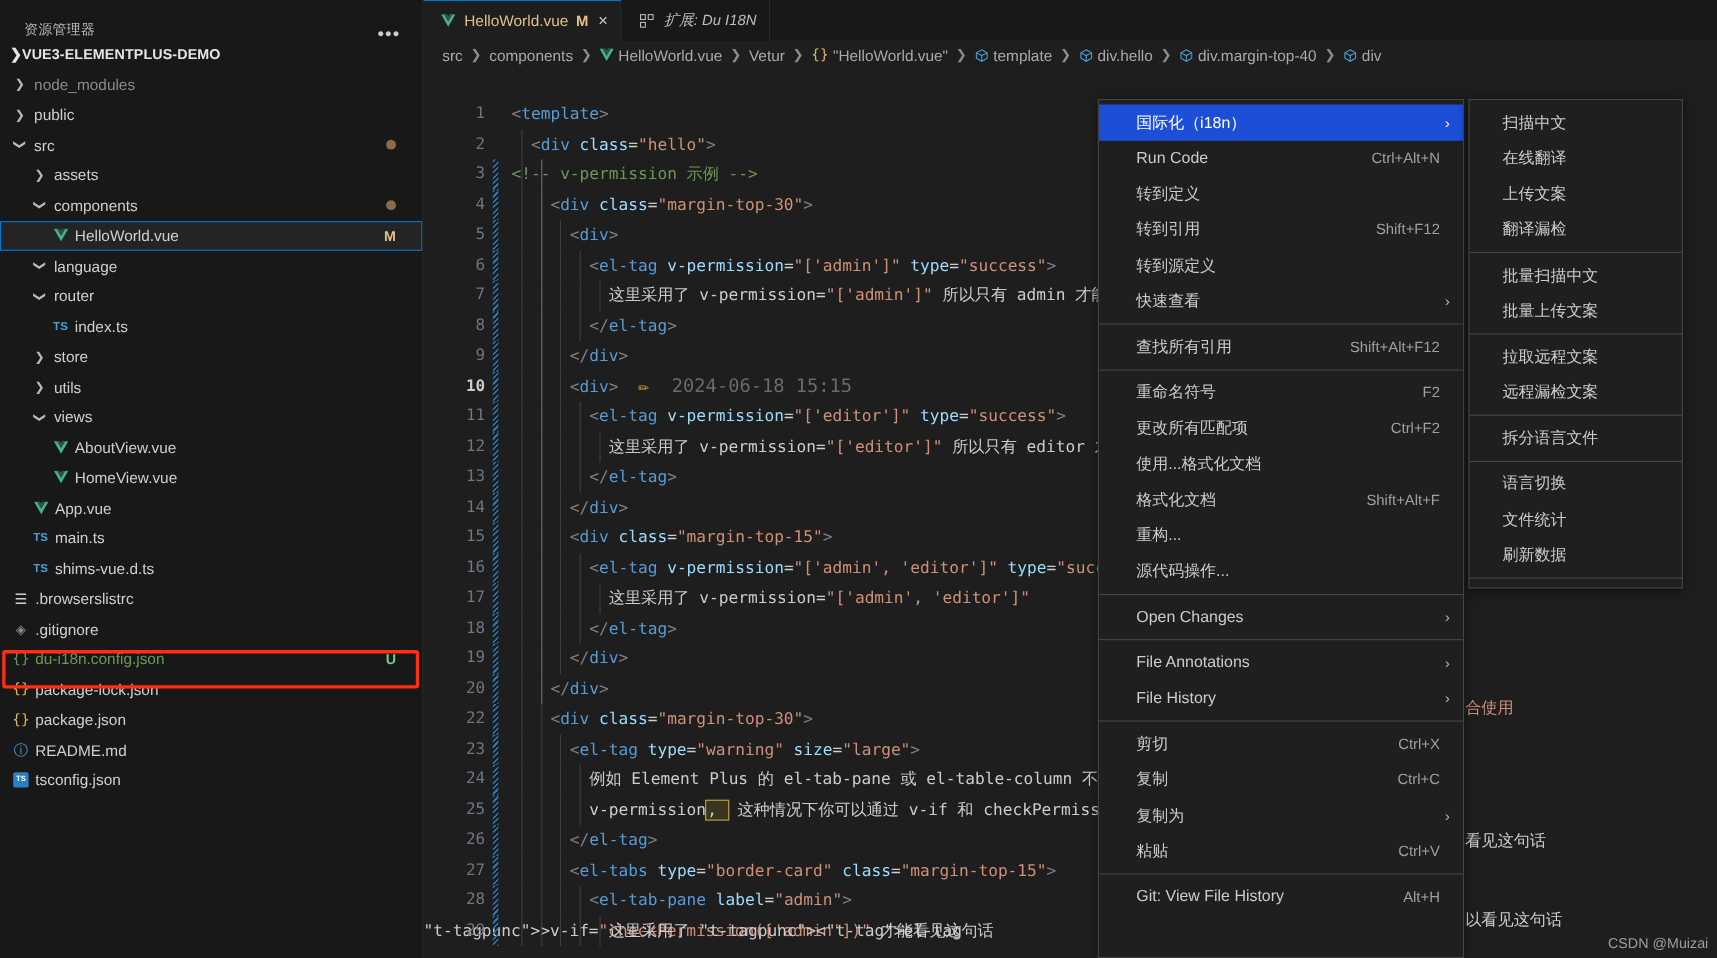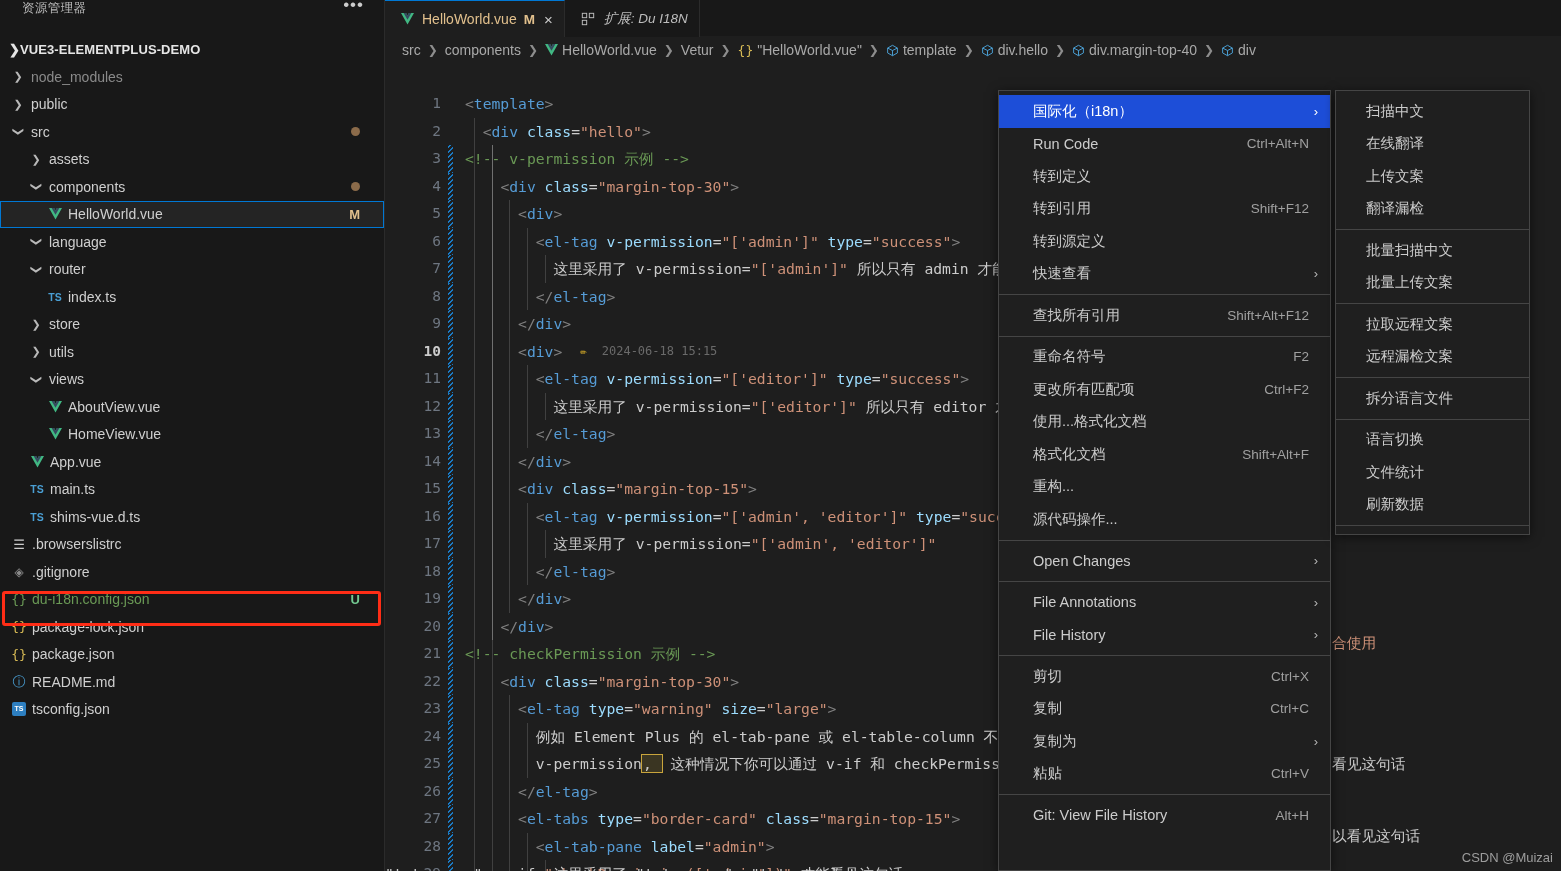--- a/index.html
+++ b/index.html
@@ -18,21 +18,21 @@
 
   
   #sidebar {
     position: absolute; left: 0; top: 0;
     width: 385px; height: 871px;
     background: #181818;
     border-right: 1px solid #2b2b2b;
     overflow: hidden;
   }
   .sb-header {
-    display: flex; align-items: flex-start; justify-content: space-between;
+    display: flex; align-items: flex-end; justify-content: space-between;
     height: 36px; padding: 0 20px 0 22px;
   }
   .sb-title {
     font-size: 12.5px; color: #bbbbbb; letter-spacing: .4px;
   }
   .sb-dots {
     color: #cccccc; font-size: 17px; line-height: 10px; letter-spacing: 1px;
     cursor: pointer;
   }
   .sb-root {
@@ -171,21 +171,21 @@
     position: absolute; left: 63px; top: 0;
     width: 5px; height: 27.5px;
     background: repeating-linear-gradient(-45deg,
       #1a7ac4 0px, #1a7ac4 1.4px, transparent 1.4px, transparent 3.5px);
   }
   .indent-guide {
     position: absolute; top: 0; width: 1px; height: 27.5px;
     background: #404040;
   }
   .indent-guide.active { background: #707070; }
-  .blame-inline { color: #6a6a6a; font-size: 12px; }
+  .blame-inline { color: #6a6a6a; font-size: 17px; }
   .pencil { color: #c9a227; }
   .sel-box {
     border: 1px solid #c8a43c; background: #3a3522;
     padding: 0 1px; margin: 0 -1px;
   }
 
   
   .t-tagpunc { color: #808080; }
   .t-tag     { color: #569cd6; }
   .t-attr    { color: #9cdcfe; }
@@ -544,21 +544,20 @@
         <div class="cline"><span class="ln">11</span><span class="gutter-mark"></span><span class="indent-guide" style="left:88.85px"></span><span class="indent-guide active" style="left:106.55px"></span><span class="indent-guide" style="left:124.25px"></span><span class="indent-guide" style="left:141.95px"></span><span class="ctext">        <span class="t-tagpunc">&lt;</span><span class="t-tag">el-tag</span> <span class="t-attr">v-permission</span><span class="t-eq">=</span><span class="t-str">"['editor']"</span> <span class="t-attr">type</span><span class="t-eq">=</span><span class="t-str">"success"</span><span class="t-tagpunc">&gt;</span></span></div>
         <div class="cline"><span class="ln">12</span><span class="gutter-mark"></span><span class="indent-guide" style="left:88.85px"></span><span class="indent-guide active" style="left:106.55px"></span><span class="indent-guide" style="left:124.25px"></span><span class="indent-guide" style="left:141.95px"></span><span class="indent-guide" style="left:159.65px"></span><span class="ctext">          <span class="t-txt">这里采用了 v-permission=<span class="t-str">"['editor']"</span> 所以只有 editor 才能看见这句话</span></span></div>
         <div class="cline"><span class="ln">13</span><span class="gutter-mark"></span><span class="indent-guide" style="left:88.85px"></span><span class="indent-guide active" style="left:106.55px"></span><span class="indent-guide" style="left:124.25px"></span><span class="indent-guide" style="left:141.95px"></span><span class="ctext">        <span class="t-tagpunc">&lt;/</span><span class="t-tag">el-tag</span><span class="t-tagpunc">&gt;</span></span></div>
         <div class="cline"><span class="ln">14</span><span class="gutter-mark"></span><span class="indent-guide" style="left:88.85px"></span><span class="indent-guide active" style="left:106.55px"></span><span class="indent-guide" style="left:124.25px"></span><span class="ctext">      <span class="t-tagpunc">&lt;/</span><span class="t-tag">div</span><span class="t-tagpunc">&gt;</span></span></div>
         <div class="cline"><span class="ln">15</span><span class="gutter-mark"></span><span class="indent-guide" style="left:88.85px"></span><span class="indent-guide active" style="left:106.55px"></span><span class="indent-guide" style="left:124.25px"></span><span class="ctext">      <span class="t-tagpunc">&lt;</span><span class="t-tag">div</span> <span class="t-attr">class</span><span class="t-eq">=</span><span class="t-str">"margin-top-15"</span><span class="t-tagpunc">&gt;</span></span></div>
         <div class="cline"><span class="ln">16</span><span class="gutter-mark"></span><span class="indent-guide" style="left:88.85px"></span><span class="indent-guide active" style="left:106.55px"></span><span class="indent-guide" style="left:124.25px"></span><span class="indent-guide" style="left:141.95px"></span><span class="ctext">        <span class="t-tagpunc">&lt;</span><span class="t-tag">el-tag</span> <span class="t-attr">v-permission</span><span class="t-eq">=</span><span class="t-str">"['admin', 'editor']"</span> <span class="t-attr">type</span><span class="t-eq">=</span><span class="t-str">"success"</span><span class="t-tagpunc">&gt;</span></span></div>
         <div class="cline"><span class="ln">17</span><span class="gutter-mark"></span><span class="indent-guide" style="left:88.85px"></span><span class="indent-guide active" style="left:106.55px"></span><span class="indent-guide" style="left:124.25px"></span><span class="indent-guide" style="left:141.95px"></span><span class="indent-guide" style="left:159.65px"></span><span class="ctext">          <span class="t-txt">这里采用了 v-permission=<span class="t-str">"['admin', 'editor']"</span></span></span></div>
         <div class="cline"><span class="ln">18</span><span class="gutter-mark"></span><span class="indent-guide" style="left:88.85px"></span><span class="indent-guide active" style="left:106.55px"></span><span class="indent-guide" style="left:124.25px"></span><span class="indent-guide" style="left:141.95px"></span><span class="ctext">        <span class="t-tagpunc">&lt;/</span><span class="t-tag">el-tag</span><span class="t-tagpunc">&gt;</span></span></div>
         <div class="cline"><span class="ln">19</span><span class="gutter-mark"></span><span class="indent-guide" style="left:88.85px"></span><span class="indent-guide active" style="left:106.55px"></span><span class="indent-guide" style="left:124.25px"></span><span class="ctext">      <span class="t-tagpunc">&lt;/</span><span class="t-tag">div</span><span class="t-tagpunc">&gt;</span></span></div>
         <div class="cline"><span class="ln">20</span><span class="gutter-mark"></span><span class="indent-guide" style="left:88.85px"></span><span class="indent-guide active" style="left:106.55px"></span><span class="ctext">    <span class="t-tagpunc">&lt;/</span><span class="t-tag">div</span><span class="t-tagpunc">&gt;</span></span></div>
-        <div class="cline"><span class="ln">21</span><span class="gutter-mark"></span><span class="indent-guide" style="left:88.85px"></span><span class="indent-guide" style="left:106.55px"></span><span class="ctext"><span class="t-cmt">&lt;!-- checkPermission 示例 --&gt;</span></span></div>
         <div class="cline"><span class="ln">22</span><span class="gutter-mark"></span><span class="indent-guide" style="left:88.85px"></span><span class="indent-guide" style="left:106.55px"></span><span class="ctext">    <span class="t-tagpunc">&lt;</span><span class="t-tag">div</span> <span class="t-attr">class</span><span class="t-eq">=</span><span class="t-str">"margin-top-30"</span><span class="t-tagpunc">&gt;</span></span></div>
         <div class="cline"><span class="ln">23</span><span class="gutter-mark"></span><span class="indent-guide" style="left:88.85px"></span><span class="indent-guide" style="left:106.55px"></span><span class="indent-guide" style="left:124.25px"></span><span class="ctext">      <span class="t-tagpunc">&lt;</span><span class="t-tag">el-tag</span> <span class="t-attr">type</span><span class="t-eq">=</span><span class="t-str">"warning"</span> <span class="t-attr">size</span><span class="t-eq">=</span><span class="t-str">"large"</span><span class="t-tagpunc">&gt;</span></span></div>
         <div class="cline"><span class="ln">24</span><span class="gutter-mark"></span><span class="indent-guide" style="left:88.85px"></span><span class="indent-guide" style="left:106.55px"></span><span class="indent-guide" style="left:124.25px"></span><span class="indent-guide" style="left:141.95px"></span><span class="ctext">        <span class="t-txt">例如 Element Plus 的 el-tab-pane 或 el-table-column 不适合使用</span></span></div>
         <div class="cline"><span class="ln">25</span><span class="gutter-mark"></span><span class="indent-guide" style="left:88.85px"></span><span class="indent-guide" style="left:106.55px"></span><span class="indent-guide" style="left:124.25px"></span><span class="indent-guide" style="left:141.95px"></span><span class="ctext">        <span class="t-txt">v-permission<span class="sel-box">,&nbsp;</span> 这种情况下你可以通过 v-if 和 checkPermission</span></span></div>
         <div class="cline"><span class="ln">26</span><span class="gutter-mark"></span><span class="indent-guide" style="left:88.85px"></span><span class="indent-guide" style="left:106.55px"></span><span class="indent-guide" style="left:124.25px"></span><span class="ctext">      <span class="t-tagpunc">&lt;/</span><span class="t-tag">el-tag</span><span class="t-tagpunc">&gt;</span></span></div>
         <div class="cline"><span class="ln">27</span><span class="gutter-mark"></span><span class="indent-guide" style="left:88.85px"></span><span class="indent-guide" style="left:106.55px"></span><span class="indent-guide" style="left:124.25px"></span><span class="ctext">      <span class="t-tagpunc">&lt;</span><span class="t-tag">el-tabs</span> <span class="t-attr">type</span><span class="t-eq">=</span><span class="t-str">"border-card"</span> <span class="t-attr">class</span><span class="t-eq">=</span><span class="t-str">"margin-top-15"</span><span class="t-tagpunc">&gt;</span></span></div>
         <div class="cline"><span class="ln">28</span><span class="gutter-mark"></span><span class="indent-guide" style="left:88.85px"></span><span class="indent-guide" style="left:106.55px"></span><span class="indent-guide" style="left:124.25px"></span><span class="indent-guide" style="left:141.95px"></span><span class="ctext">        <span class="t-tagpunc">&lt;</span><span class="t-tag">el-tab-pane</span> <span class="t-attr">label</span><span class="t-eq">=</span><span class="t-str">"admin"</span><span class="t-tagpunc">&gt;</span></span></div>
         <div class="cline"><span class="ln">29</span><span class="gutter-mark"></span><span class="indent-guide" style="left:88.85px"></span><span class="indent-guide" style="left:106.55px"></span><span class="indent-guide" style="left:124.25px"></span><span class="indent-guide" style="left:141.95px"></span><span class="indent-guide" style="left:159.65px"></span><span class="ctext">          <span class="t-txt">这里采用了 <span class="&lt;span">"t-tagpunc"</span>&gt;&lt;</span><span class="&lt;span">"t-tag"</span>&gt;el-tag</span><span class="&lt;span">"t-tagpunc"</span>&gt;&gt;v-if=<span class="t-str">"checkPermission(['admin'])"</span> 才能看见这句话</div>
       </div>
 

